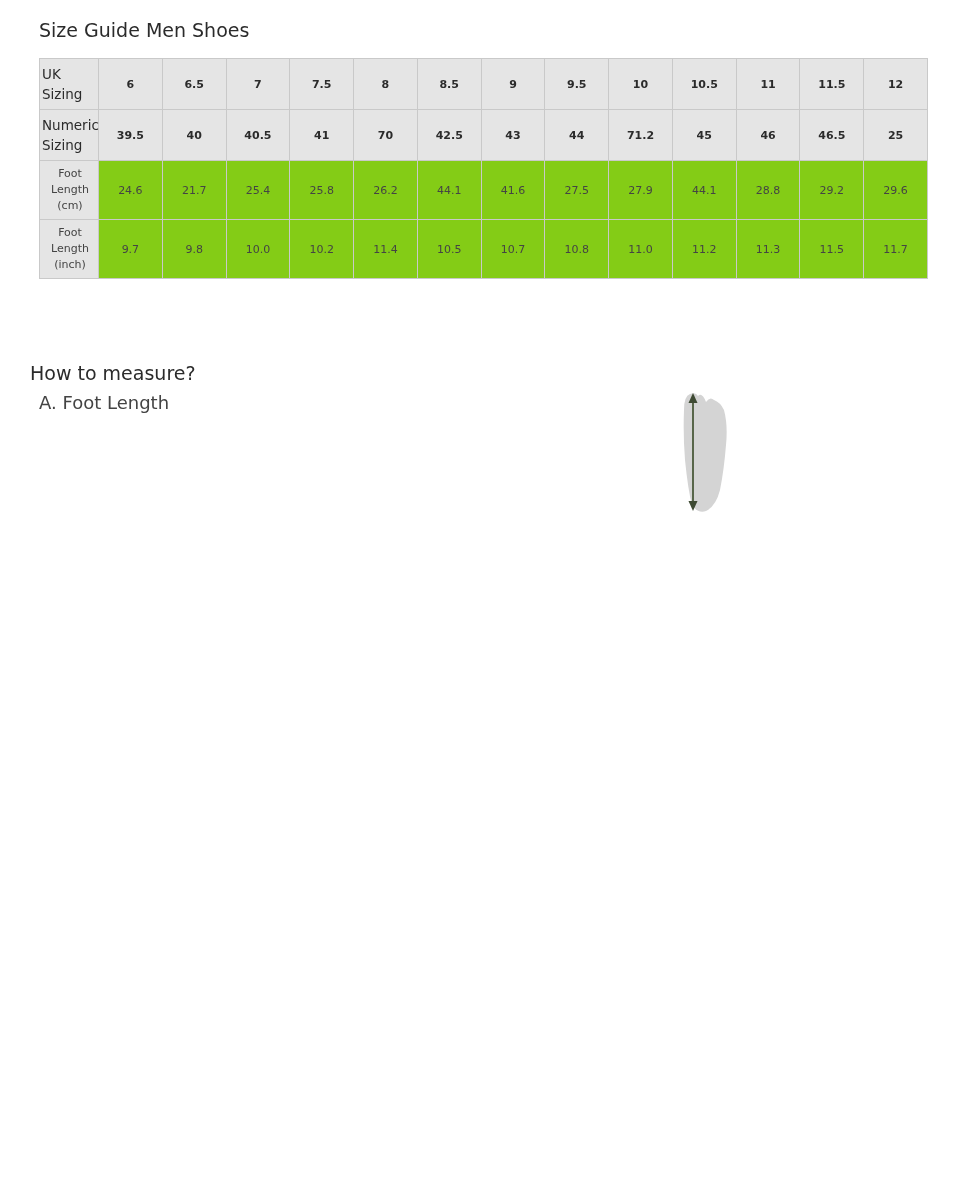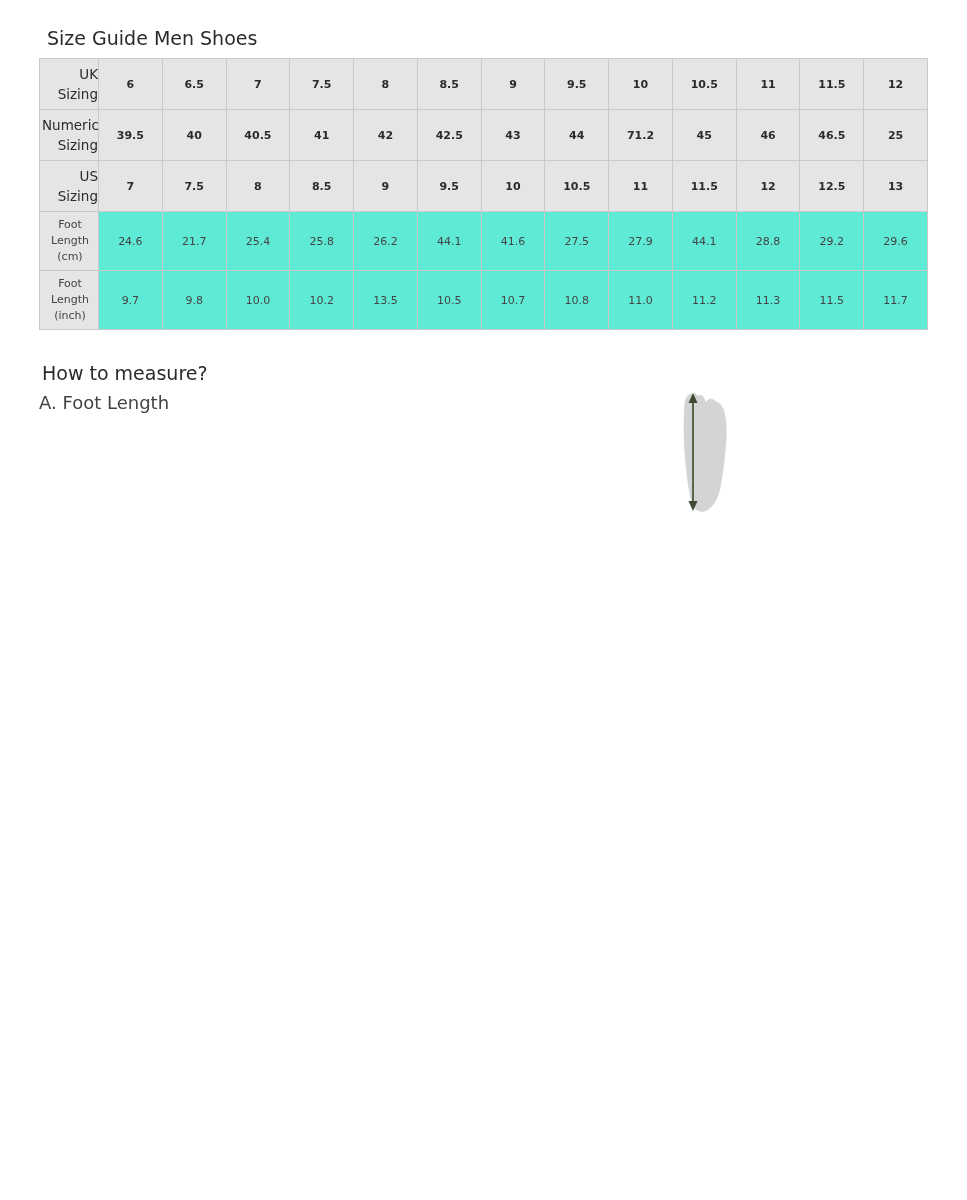--- a/index.html
+++ b/index.html
@@ -1,25 +1,25 @@
 <!DOCTYPE html>
 <html><head>
 <meta charset="utf-8">
 <style>
   html, body { margin: 0; padding: 0; background: #ffffff; }
   body { width: 967px; height: 1200px; position: relative; font-family: "DejaVu Sans", sans-serif; color: #333333; }
-  .title { position: absolute; left: 39px; top: 19px; margin: 8px; font-size: 19px; font-weight: normal; color: #2b2b2b; letter-spacing: 0; }
+  .title { position: absolute; left: 39px; top: 19px; margin: 0; font-size: 19px; font-weight: normal; color: #2b2b2b; letter-spacing: 0; }
   table.size { position: absolute; left: 39px; top: 58px; width: 889px; border-collapse: collapse; table-layout: fixed; }
   table.size td { border: 1px solid #c9c9c9; text-align: center; vertical-align: middle; padding: 0; font-size: 11px; }
   table.size td.rh { width: 56px; text-align: left; padding-left: 2px; background: #e5e5e5; }
   table.size tr.g td { background: #e5e5e5; height: 50px; color: #2b2b2b; font-weight: bold; font-size: 11px; }
-  table.size tr.g td.rh { font-weight: normal; font-size: 13.5px; line-height: 20px; color: #2b2b2b; text-align: right; }
-  table.size tr.w td { background: #5eead4; height: 58px; color: #444; font-size: 11px; }
+  table.size tr.g td.rh { font-weight: normal; font-size: 13.5px; line-height: 20px; color: #2b2b2b; }
+  table.size tr.w td { background: #84cc16; height: 58px; color: #444; font-size: 11px; }
   table.size tr.w td.rh { background: #e5e5e5; font-size: 11px; line-height: 16px; color: #444; text-align: center; }
-  .h2 { position: absolute; left: 42px; top: 362px; margin: 0; font-size: 19px; font-weight: normal; color: #2b2b2b; }
+  .h2 { position: absolute; left: 30px; top: 362px; margin: 0; font-size: 19px; font-weight: normal; color: #2b2b2b; }
   .sub { position: absolute; left: 39px; top: 392px; font-size: 18px; color: #444; }
   .foot { position: absolute; left: 680px; top: 390px; width: 52px; height: 125px; }
 </style>
 </head>
 <body>
 
 <h1 class="title">Size Guide Men Shoes</h1>
 
 <table class="size">
   <tbody id="tbody">
@@ -38,45 +38,29 @@
         <td>11</td>
         <td>11.5</td>
         <td>12</td>
       </tr>
       <tr class="g">
         <td class="rh">Numeric Sizing</td>
         <td>39.5</td>
         <td>40</td>
         <td>40.5</td>
         <td>41</td>
-        <td>42</td>
+        <td>70</td>
         <td>42.5</td>
         <td>43</td>
         <td>44</td>
         <td>71.2</td>
         <td>45</td>
         <td>46</td>
         <td>46.5</td>
         <td>25</td>
-      </tr>
-      <tr class="g">
-        <td class="rh">US Sizing</td>
-        <td>7</td>
-        <td>7.5</td>
-        <td>8</td>
-        <td>8.5</td>
-        <td>9</td>
-        <td>9.5</td>
-        <td>10</td>
-        <td>10.5</td>
-        <td>11</td>
-        <td>11.5</td>
-        <td>12</td>
-        <td>12.5</td>
-        <td>13</td>
       </tr>
       <tr class="w">
         <td class="rh">Foot Length (cm)</td>
         <td>24.6</td>
         <td>21.7</td>
         <td>25.4</td>
         <td>25.8</td>
         <td>26.2</td>
         <td>44.1</td>
         <td>41.6</td>
@@ -86,21 +70,21 @@
         <td>28.8</td>
         <td>29.2</td>
         <td>29.6</td>
       </tr>
       <tr class="w">
         <td class="rh">Foot Length (inch)</td>
         <td>9.7</td>
         <td>9.8</td>
         <td>10.0</td>
         <td>10.2</td>
-        <td>13.5</td>
+        <td>11.4</td>
         <td>10.5</td>
         <td>10.7</td>
         <td>10.8</td>
         <td>11.0</td>
         <td>11.2</td>
         <td>11.3</td>
         <td>11.5</td>
         <td>11.7</td>
       </tr>
     </tbody>

